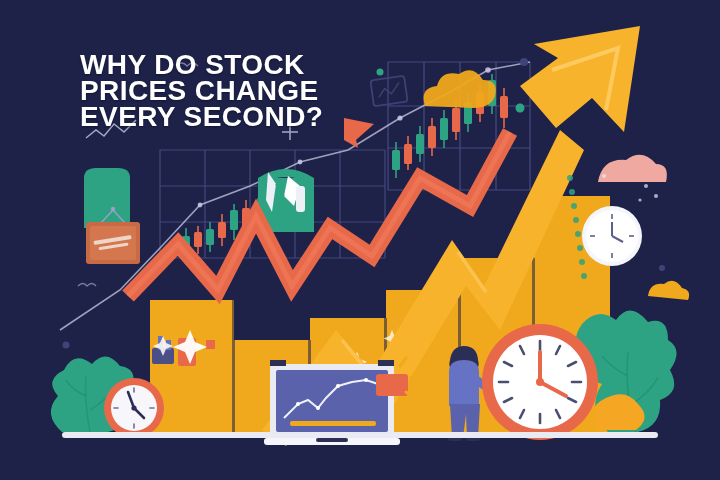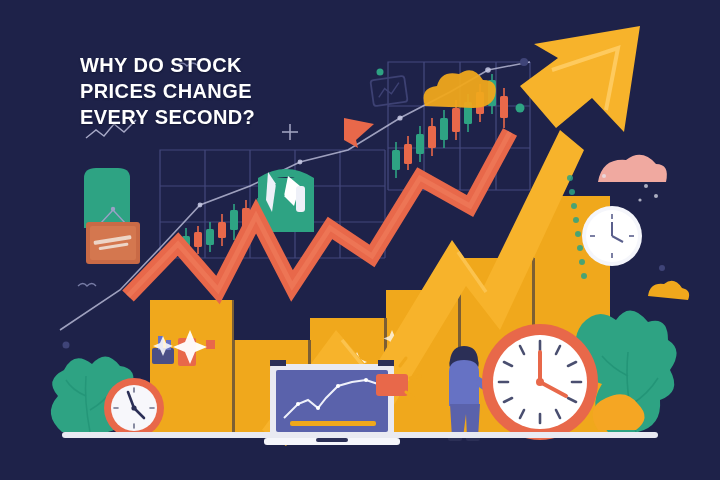--- a/index.html
+++ b/index.html
@@ -10,21 +10,21 @@
     font-family:"Liberation Sans", sans-serif;
   }
   #stage{position:relative;width:720px;height:480px;overflow:hidden;background:#1e2249;}
   #art{position:absolute;inset:0;}
   .headline{
     position:absolute;left:80px;top:52px;
     width:260px;
     color:#ffffff;
     font-family:"Liberation Sans", sans-serif;
     font-weight:bold;
-    font-size:20px;
+    font-size:28px;
     line-height:26px;
     letter-spacing:0.4px;
     text-transform:uppercase;
     white-space:pre-line;
     z-index:40;
     text-shadow:0 1px 2px rgba(10,12,35,.55);
   }
 </style>
 </head>
 <body>

